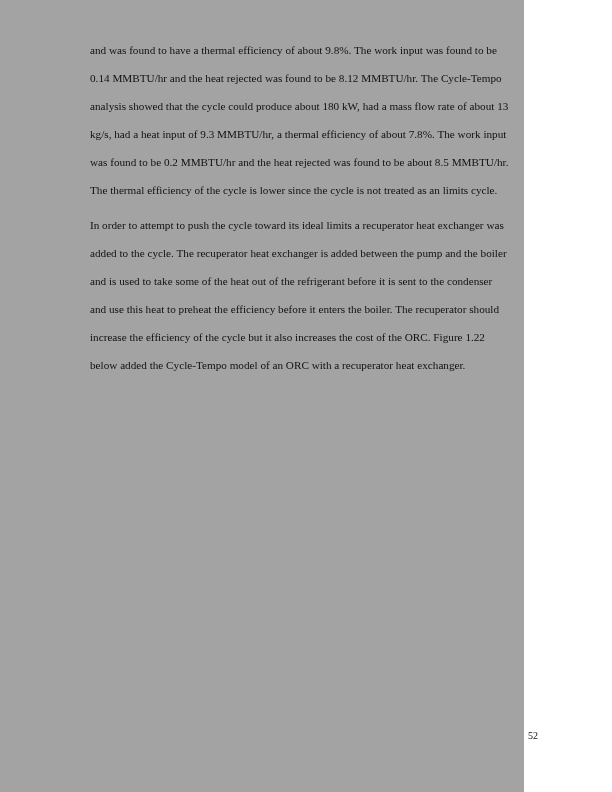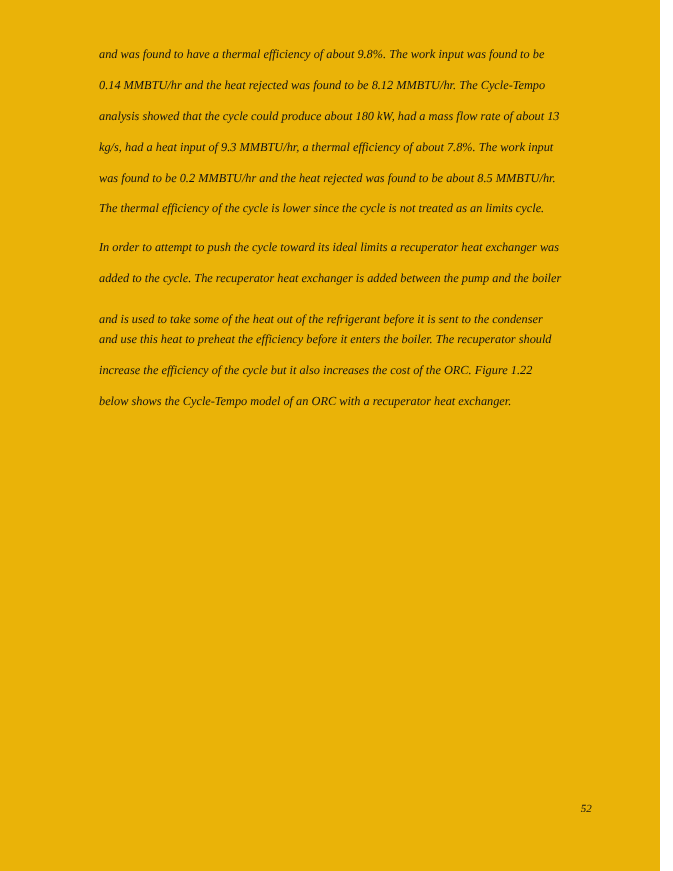--- a/index.html
+++ b/index.html
@@ -11,23 +11,22 @@
       width: 612px;
       height: 792px;
       position: relative;
       overflow: hidden;
       font-family: "Liberation Serif", "DejaVu Serif", serif;
       color: #111111;
     }
     .page {
       position: absolute;
       left: 0; top: 0;
-      width: 600px; height: 792px;
-      background: #eab308;
-      font-style: italic;
+      width: 524px; height: 792px;
+      background: #a3a3a3;
     }
     .line {
       position: absolute;
       left: 90px;
       font-size: 11.2px;
       line-height: 14px;
       white-space: nowrap;
       letter-spacing: 0;
     }
     .page-number {
@@ -47,20 +46,20 @@
     <div class="line" style="top:71px">0.14 MMBTU/hr and the heat rejected was found to be 8.12 MMBTU/hr. The Cycle-Tempo</div>
     <div class="line" style="top:99px">analysis showed that the cycle could produce about 180 kW, had a mass flow rate of about 13</div>
     <div class="line" style="top:127px">kg/s, had a heat input of 9.3 MMBTU/hr, a thermal efficiency of about 7.8%. The work input</div>
     <div class="line" style="top:155px">was found to be 0.2 MMBTU/hr and the heat rejected was found to be about 8.5 MMBTU/hr.</div>
     <div class="line" style="top:183px">The thermal efficiency of the cycle is lower since the cycle is not treated as an limits cycle.</div>
   </div>
 
   <div>
     <div class="line" style="top:218px">In order to attempt to push the cycle toward its ideal limits a recuperator heat exchanger was</div>
     <div class="line" style="top:246px">added to the cycle. The recuperator heat exchanger is added between the pump and the boiler</div>
-    <div class="line" style="top:284px">and is used to take some of the heat out of the refrigerant before it is sent to the condenser</div>
+    <div class="line" style="top:274px">and is used to take some of the heat out of the refrigerant before it is sent to the condenser</div>
     <div class="line" style="top:302px">and use this heat to preheat the efficiency before it enters the boiler. The recuperator should</div>
     <div class="line" style="top:330px">increase the efficiency of the cycle but it also increases the cost of the ORC. Figure 1.22</div>
-    <div class="line" style="top:358px">below shows the Cycle-Tempo model of an ORC with a recuperator heat exchanger.</div>
+    <div class="line" style="top:358px">below added the Cycle-Tempo model of an ORC with a recuperator heat exchanger.</div>
   </div>
 
   <div class="page-number">52</div>
 </div>
 
 </body></html>

